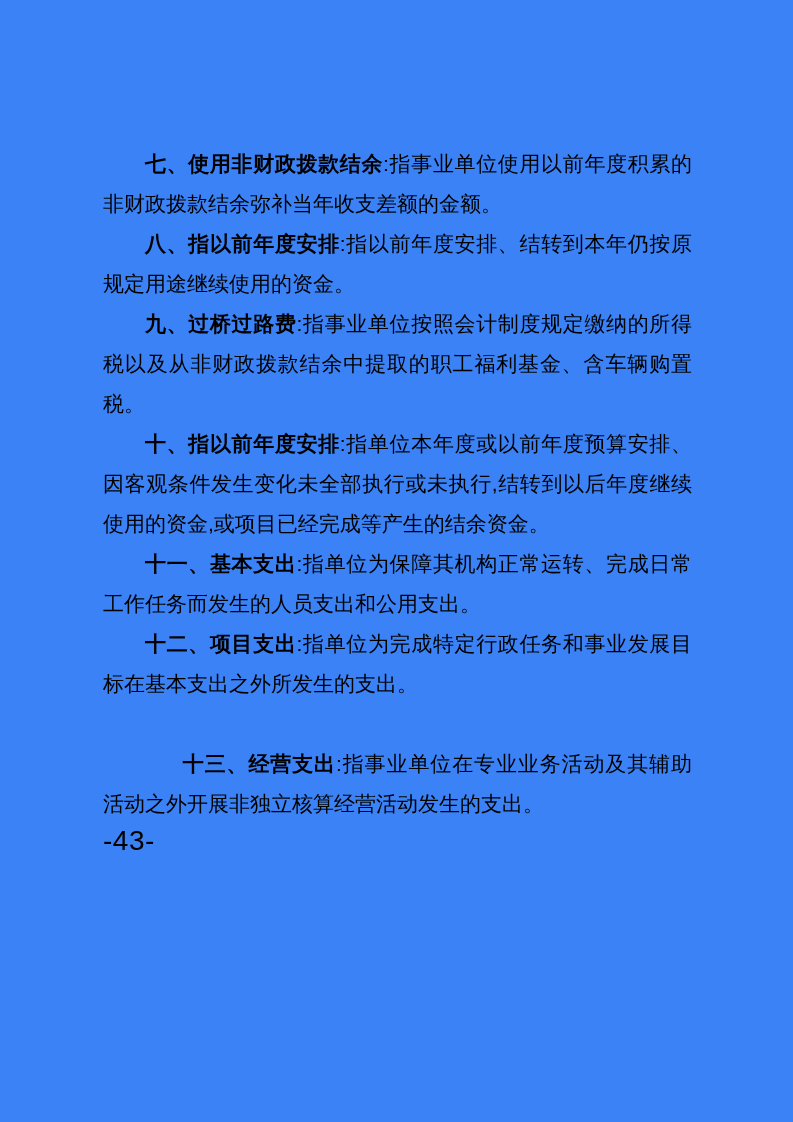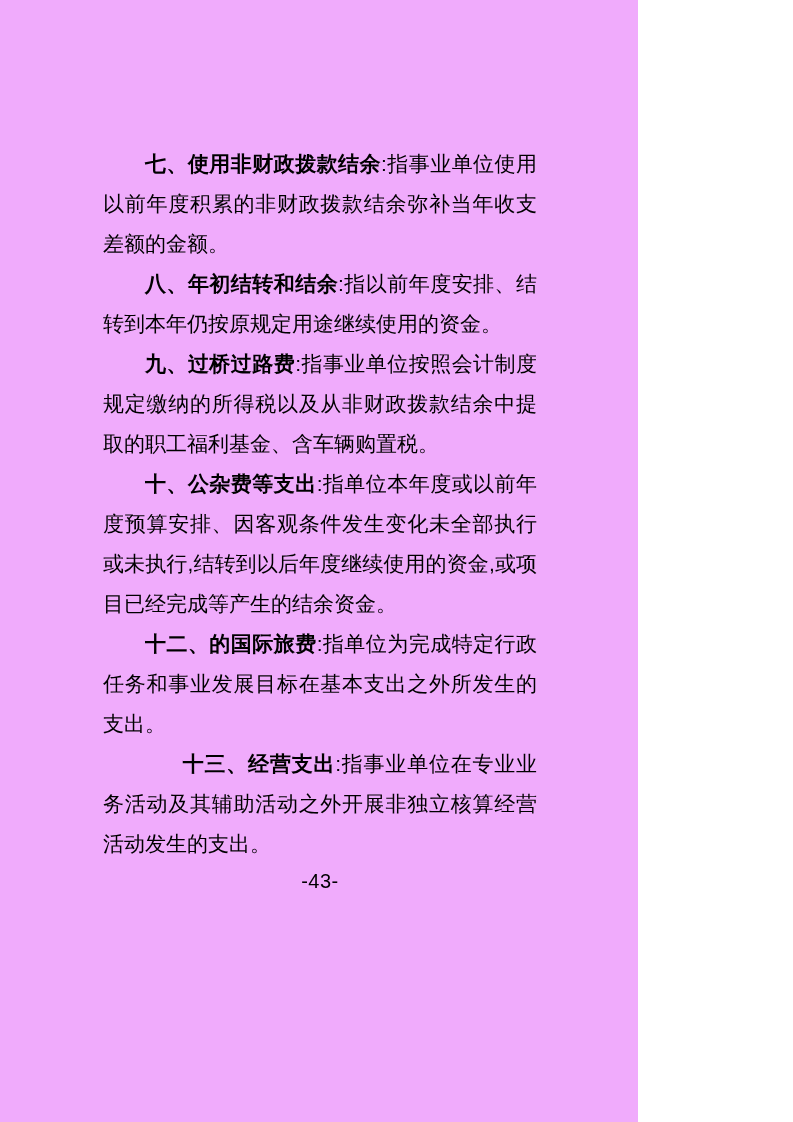--- a/index.html
+++ b/index.html
@@ -2,66 +2,68 @@
 <html><head>
 <meta charset="utf-8">
 <style>
   html, body {
     margin: 0;
     padding: 0;
     background: #ffffff;
   }
   .page {
     position: relative;
-    width: 638px;
+    width: 793px;
     height: 1122px;
     box-sizing: border-box;
-    background: #f0abfc;
+    background: #3b82f6;
     padding: 144px 101px 0 103px;
     font-family: "Liberation Sans", "DejaVu Sans", sans-serif;
     font-size: 21px;
     line-height: 40px;
     color: #000000;
     overflow: hidden;
   }
   p.para {
     margin: 0;
     text-align: justify;
     text-justify: inter-ideograph;
     text-indent: 2em;
     word-break: normal;
   }
   p.para.indent-large {
     text-indent: 3.8em;
+    margin-top: 40px;
   }
   .term {
     font-weight: 700;
   }
   .page-number {
     margin-top: 5px;
-    text-align: center;
-    font-size: 20px;
+    text-align: left;
+    font-size: 28px;
     line-height: 24px;
     letter-spacing: 0.5px;
   }
 </style>
 </head>
 <body>
 
 <div class="page">
 
   <p class="para"><span class="term">七、使用非财政拨款结余</span><span>:指事业单位使用以前年度积累的非财政拨款结余弥补当年收支差额的金额。</span></p>
 
-  <p class="para"><span class="term">八、年初结转和结余</span><span>:指以前年度安排、结转到本年仍按原规定用途继续使用的资金。</span></p>
+  <p class="para"><span class="term">八、指以前年度安排</span><span>:指以前年度安排、结转到本年仍按原规定用途继续使用的资金。</span></p>
 
   <p class="para"><span class="term">九、过桥过路费</span><span>:指事业单位按照会计制度规定缴纳的所得税以及从非财政拨款结余中提取的职工福利基金、含车辆购置税。</span></p>
 
-  <p class="para"><span class="term">十、公杂费等支出</span><span>:指单位本年度或以前年度预算安排、因客观条件发生变化未全部执行或未执行,结转到以后年度继续使用的资金,或项目已经完成等产生的结余资金。</span></p>
+  <p class="para"><span class="term">十、指以前年度安排</span><span>:指单位本年度或以前年度预算安排、因客观条件发生变化未全部执行或未执行,结转到以后年度继续使用的资金,或项目已经完成等产生的结余资金。</span></p>
 
+  <p class="para"><span class="term">十一、基本支出</span><span>:指单位为保障其机构正常运转、完成日常工作任务而发生的人员支出和公用支出。</span></p>
 
-  <p class="para"><span class="term">十二、的国际旅费</span><span>:指单位为完成特定行政任务和事业发展目标在基本支出之外所发生的支出。</span></p>
+  <p class="para"><span class="term">十二、项目支出</span><span>:指单位为完成特定行政任务和事业发展目标在基本支出之外所发生的支出。</span></p>
 
   <p class="para indent-large"><span class="term">十三、经营支出</span><span>:指事业单位在专业业务活动及其辅助活动之外开展非独立核算经营活动发生的支出。</span></p>
 
 
   <div class="page-number">-43-</div>
 
 </div>
 
 </body></html>

